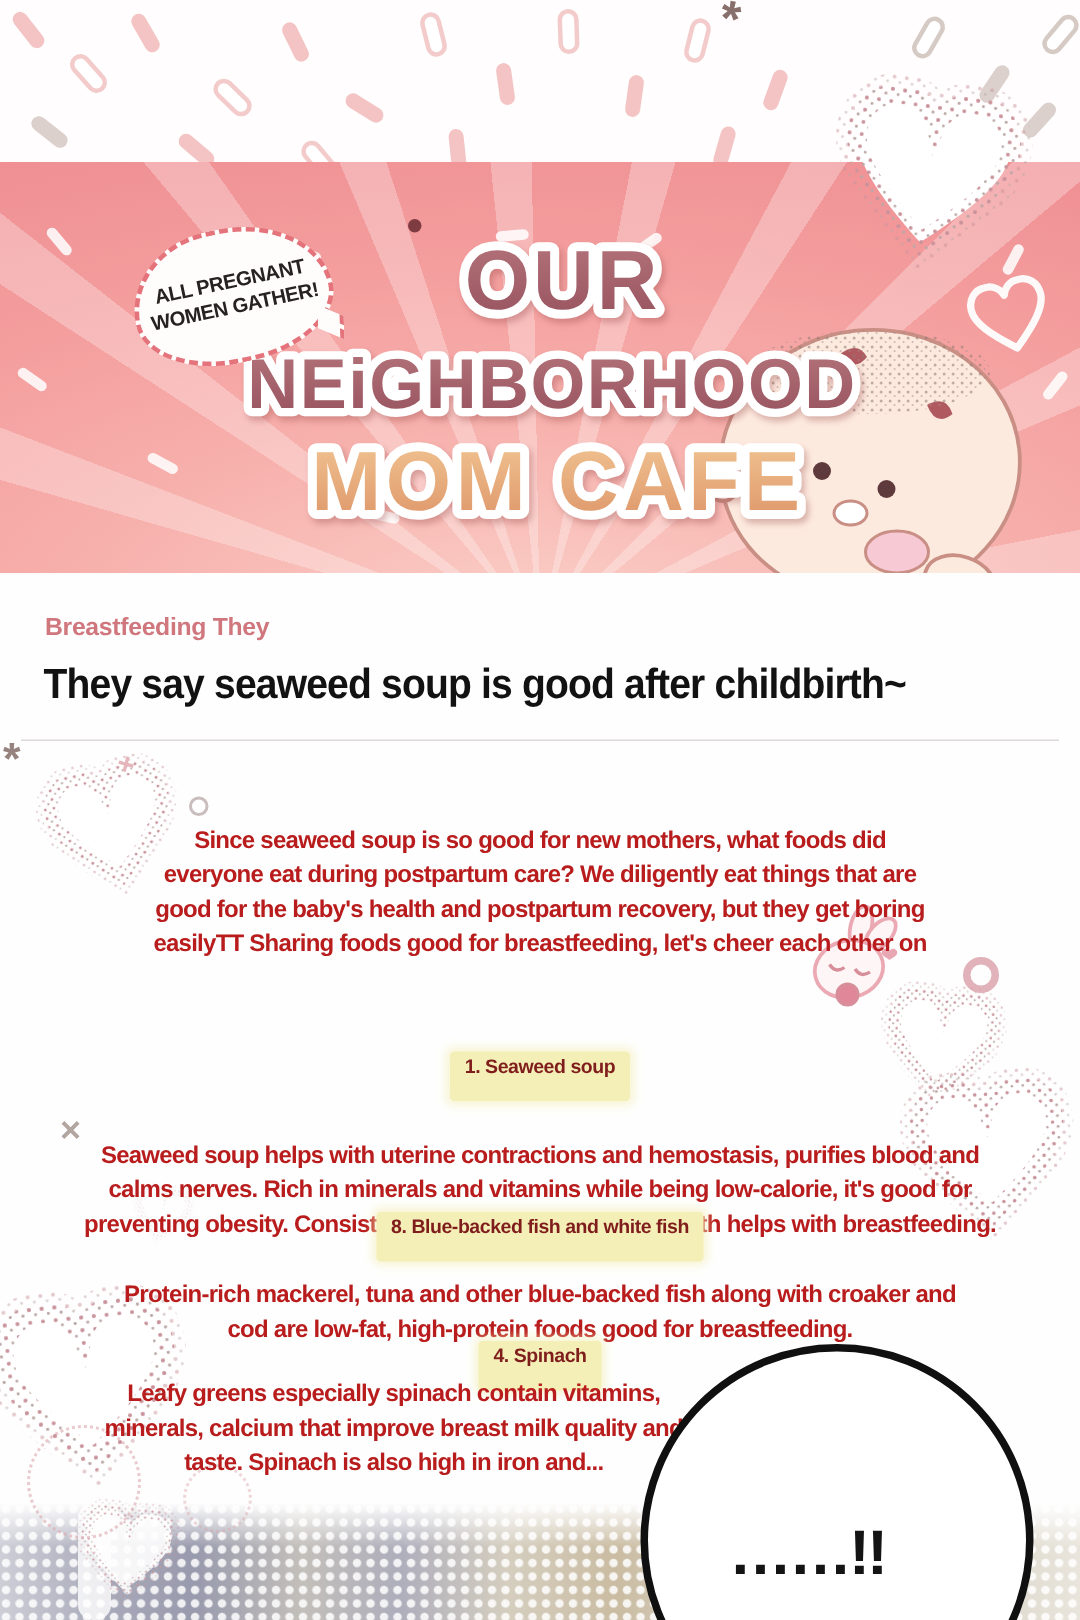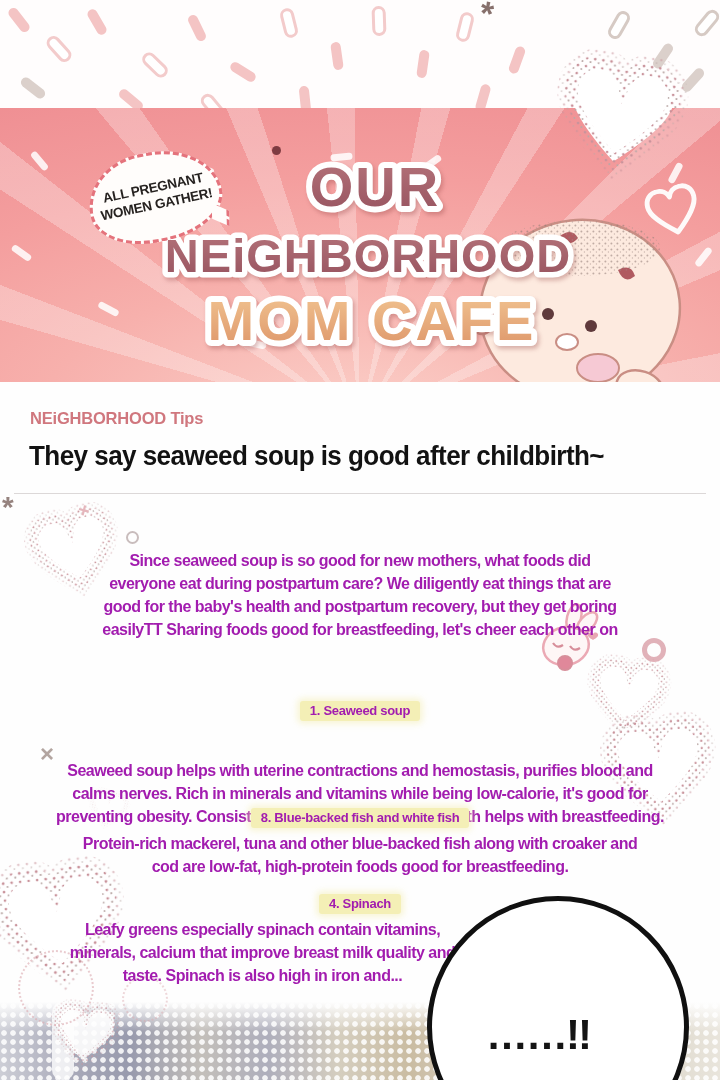--- a/index.html
+++ b/index.html
@@ -42,36 +42,36 @@
     padding:3px 12px;border-radius:4px;white-space:nowrap;}
 
   .dot{position:absolute;border-radius:50%;}
 
   
   svg.sheart,svg.wheart{position:absolute;overflow:visible;}
   #bunny{position:absolute;left:536px;top:604px;width:64px;height:74px;z-index:2;overflow:visible;}
   .ring{position:absolute;border-radius:50%;}
 
   
-  .post-text{position:absolute;z-index:4;color:#a21caf;}
+  .post-text{position:absolute;z-index:4;color:#b91c1c;}
   #category{left:30px;top:409px;font-size:16.5px;font-weight:bold;color:#d0777e;letter-spacing:-.2px;}
   #post-title{left:29px;top:440px;font-size:28px;font-weight:bold;letter-spacing:-.6px;color:#121212;
     transform:scaleX(.93);transform-origin:left top;white-space:nowrap;}
   #divider{position:absolute;left:14px;right:14px;top:493px;height:1px;background:#dcd8d8;z-index:3;}
 
   .para{font-size:16px;line-height:23px;font-weight:bold;text-align:center;letter-spacing:-.5px;}
   #intro{left:97px;top:549px;width:526px;}
   #body-1{left:55px;top:759px;width:610px;}
-  #body-2{left:70px;top:832px;width:580px;}
+  #body-2{left:70px;top:852px;width:580px;}
   #body-3{left:55px;top:918px;width:415px;}
 
   .chip-row{position:absolute;left:0;width:720px;text-align:center;z-index:4;}
   #chip-0{top:701px;} #chip-1{top:808px;} #chip-2{top:894px;}
-  .chip{display:inline-block;background:#f4efb6;color:#a21caf;font-size:13px;font-weight:bold;
-    padding:2px 10px 3px;border-radius:3px;letter-spacing:-.3px;box-shadow:0 0 6px 3px rgba(244,239,182,.55);}
+  .chip{display:inline-block;background:#f4efb6;color:#7f1d1d;font-size:13px;font-weight:bold;
+    padding:2px 10px 16px;border-radius:3px;letter-spacing:-.3px;box-shadow:0 0 6px 3px rgba(244,239,182,.55);}
 
   
   #photo-strip{position:absolute;left:0;top:1002px;width:720px;height:78px;z-index:2;
     background:linear-gradient(90deg,#cdced6 0%,#a8a9b9 10%,#989aad 18%,#c3bfba 28%,#aeaebc 37%,
       #d5cebf 47%,#cabca2 57%,#d7cfc1 66%,#e5e0d5 76%,#d8d2c5 87%,#e9e5dc 100%);}
   #photo-strip .halftone{position:absolute;inset:0;
     background-image:radial-gradient(circle at 4px 4px, rgba(255,255,255,.85) 2.4px, rgba(255,255,255,0) 3.2px);
     background-size:9px 9px;}
   #photo-strip .fade{position:absolute;left:0;top:0;width:100%;height:30px;
     background:linear-gradient(#fefefe,rgba(254,254,254,0));}
@@ -228,21 +228,21 @@
       <ellipse cx="38" cy="14" rx="7" ry="14" transform="rotate(14 38 14)"></ellipse>
       <ellipse cx="51" cy="19" rx="7" ry="13" transform="rotate(42 51 19)"></ellipse>
       <ellipse cx="30" cy="42" rx="23" ry="19" transform="rotate(-14 30 42)"></ellipse>
     </g>
     <path d="M17 39 q4 6 10 2" fill="none" stroke="#d78e9a" stroke-width="2.2"></path>
     <path d="M34 42 q4 6 10 2" fill="none" stroke="#d78e9a" stroke-width="2.2"></path>
     <circle cx="29" cy="59" r="7" fill="#e0889a" stroke="#d78e9a" stroke-width="2"></circle>
     <path d="M57 30 c-2 -3 -6 -1 -5 2 c1 2 4 3 5 4 c1 -1 4 -2 5 -4 c1 -3 -3 -5 -5 -2 Z" fill="#e8a7b2"></path>
   </svg>
 
-  <div class="post-text" id="category">NEiGHBORHOOD Tips</div>
+  <div class="post-text" id="category">Breastfeeding They</div>
   <div class="post-text" id="post-title">They say seaweed soup is good after childbirth~</div>
   <div id="divider"></div>
 
   <div class="post-text para" id="intro">Since seaweed soup is so good for new mothers, what foods did everyone eat during postpartum care? We diligently eat things that are good for the baby's health and postpartum recovery, but they get boring easilyTT Sharing foods good for breastfeeding, let's cheer each other on</div>
 
   <div class="chip-row" id="chip-0">
     <span class="chip">1. Seaweed soup</span>
   </div>
   <div class="post-text para" id="body-1">Seaweed soup helps with uterine contractions and hemostasis, purifies blood and calms nerves. Rich in minerals and vitamins while being low-calorie, it's good for preventing obesity. Consistent consumption after childbirth helps with breastfeeding.</div>
 

